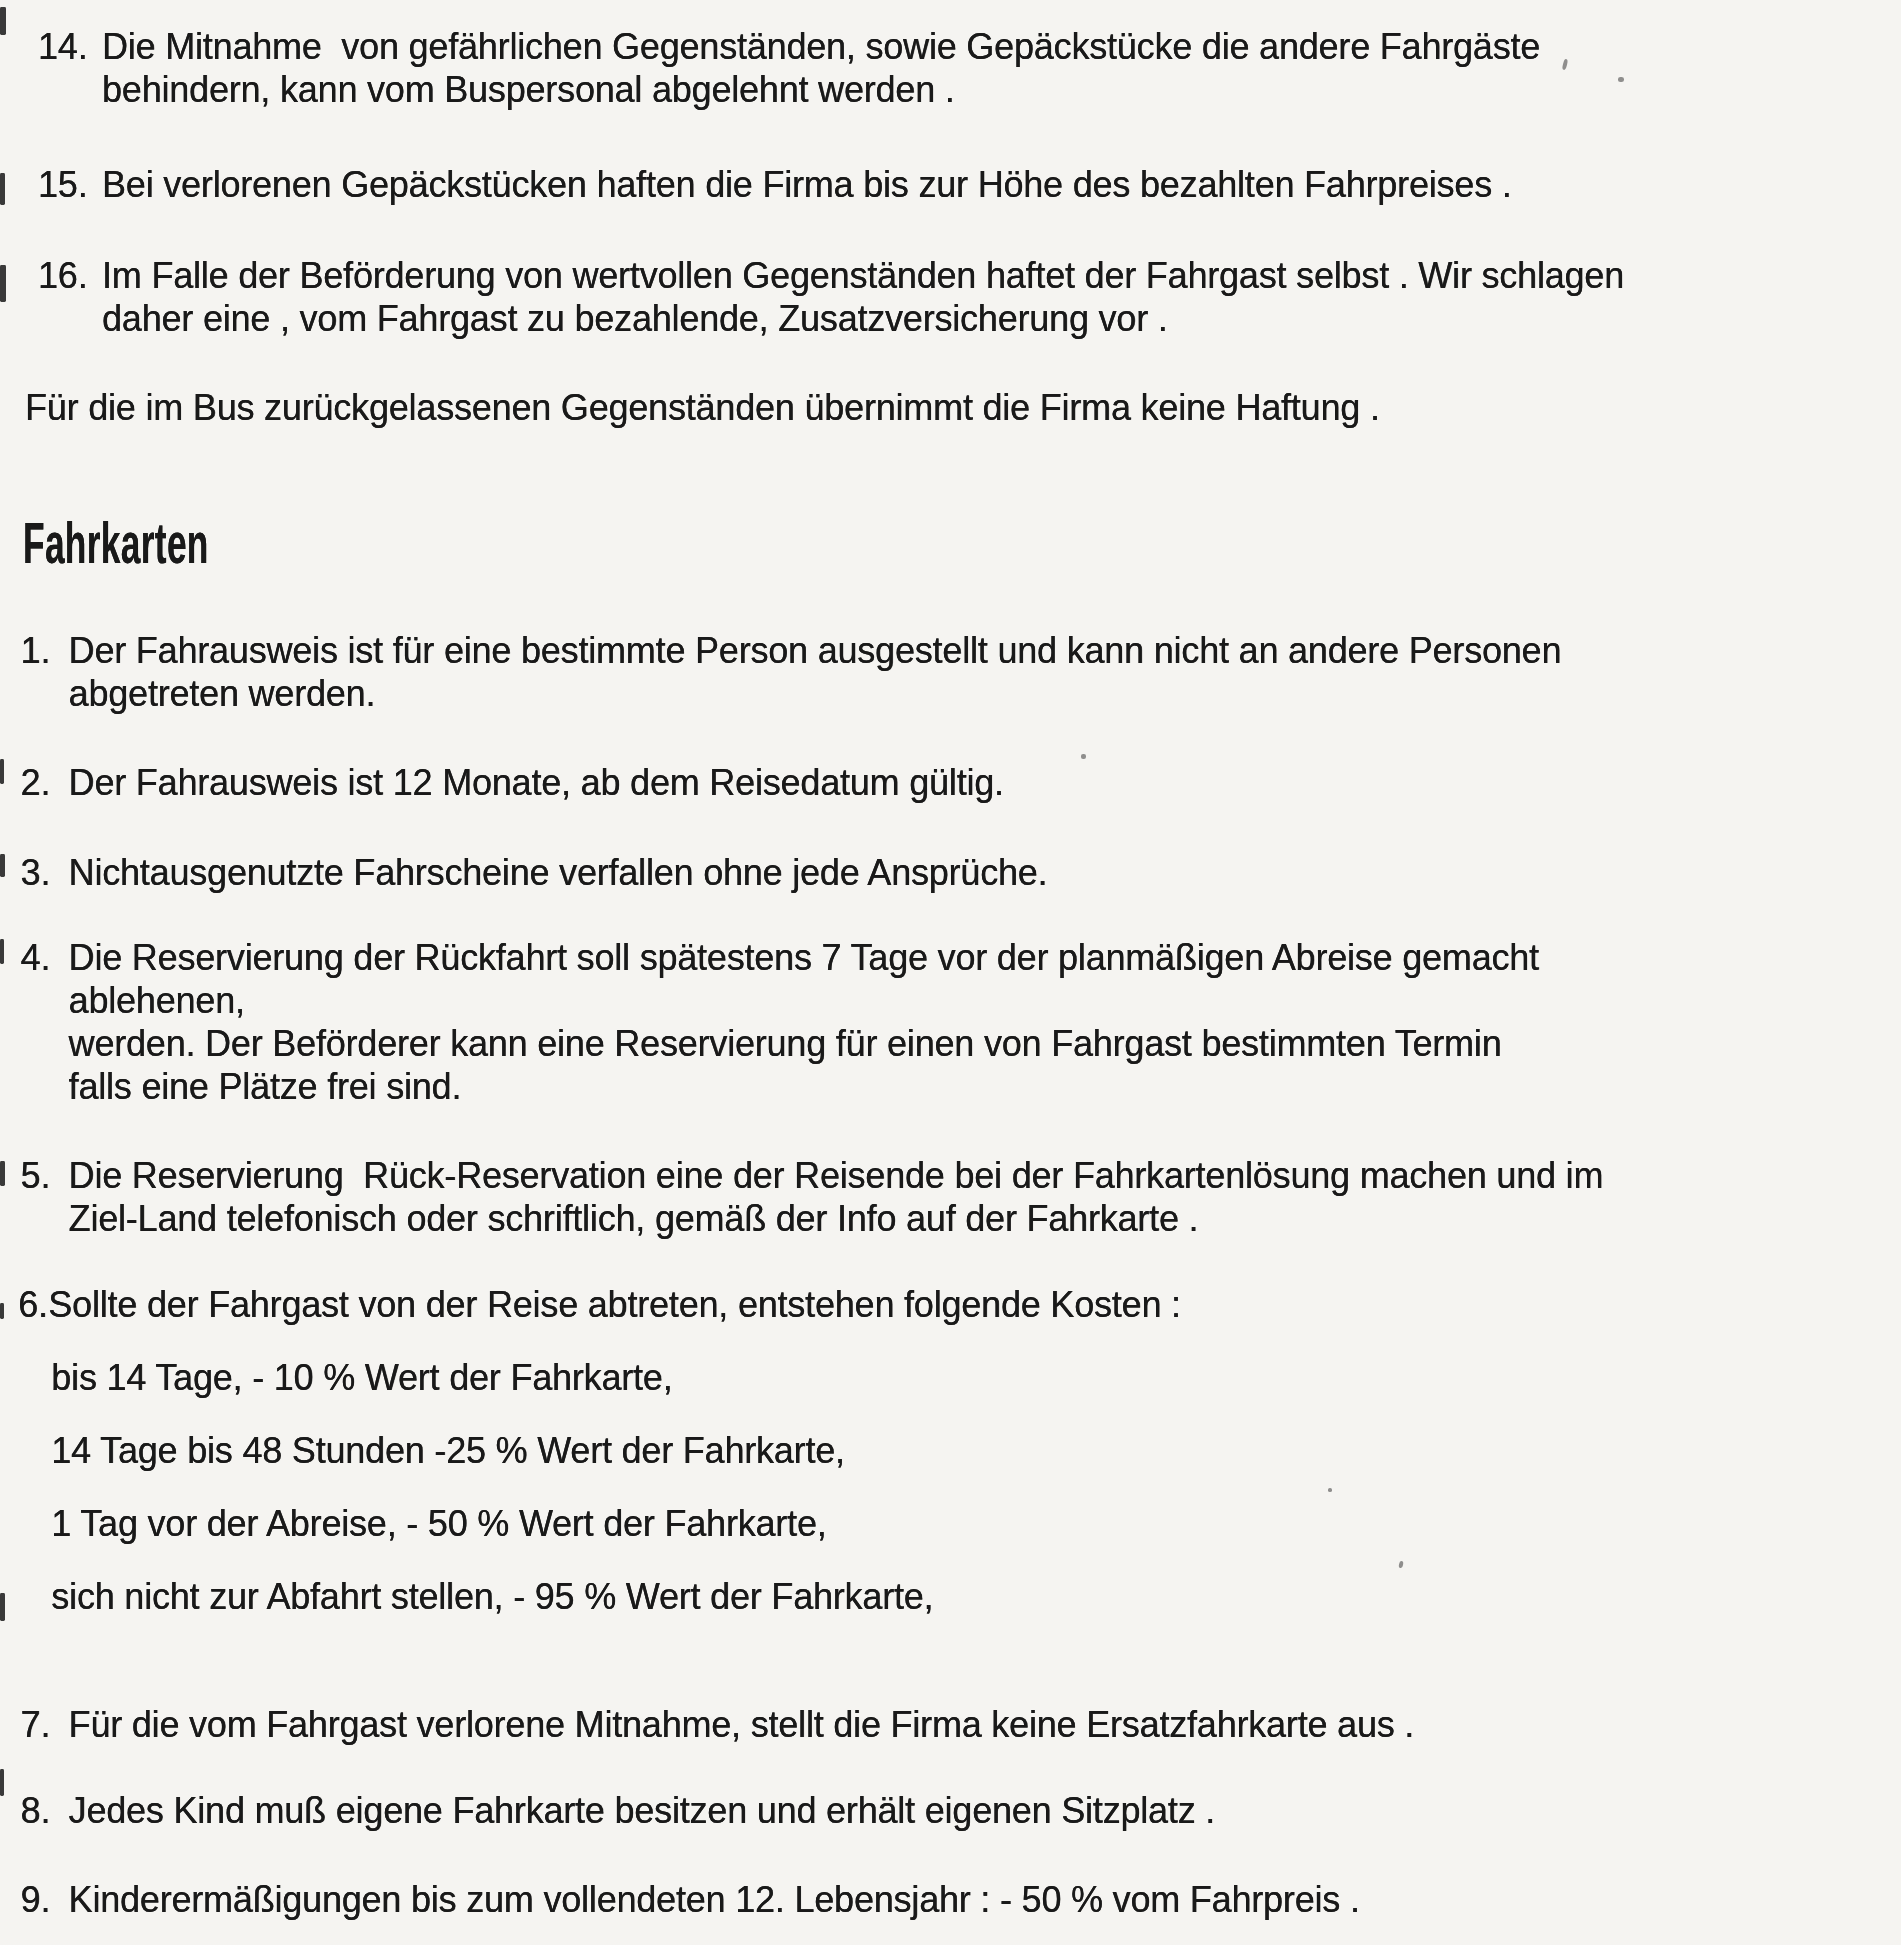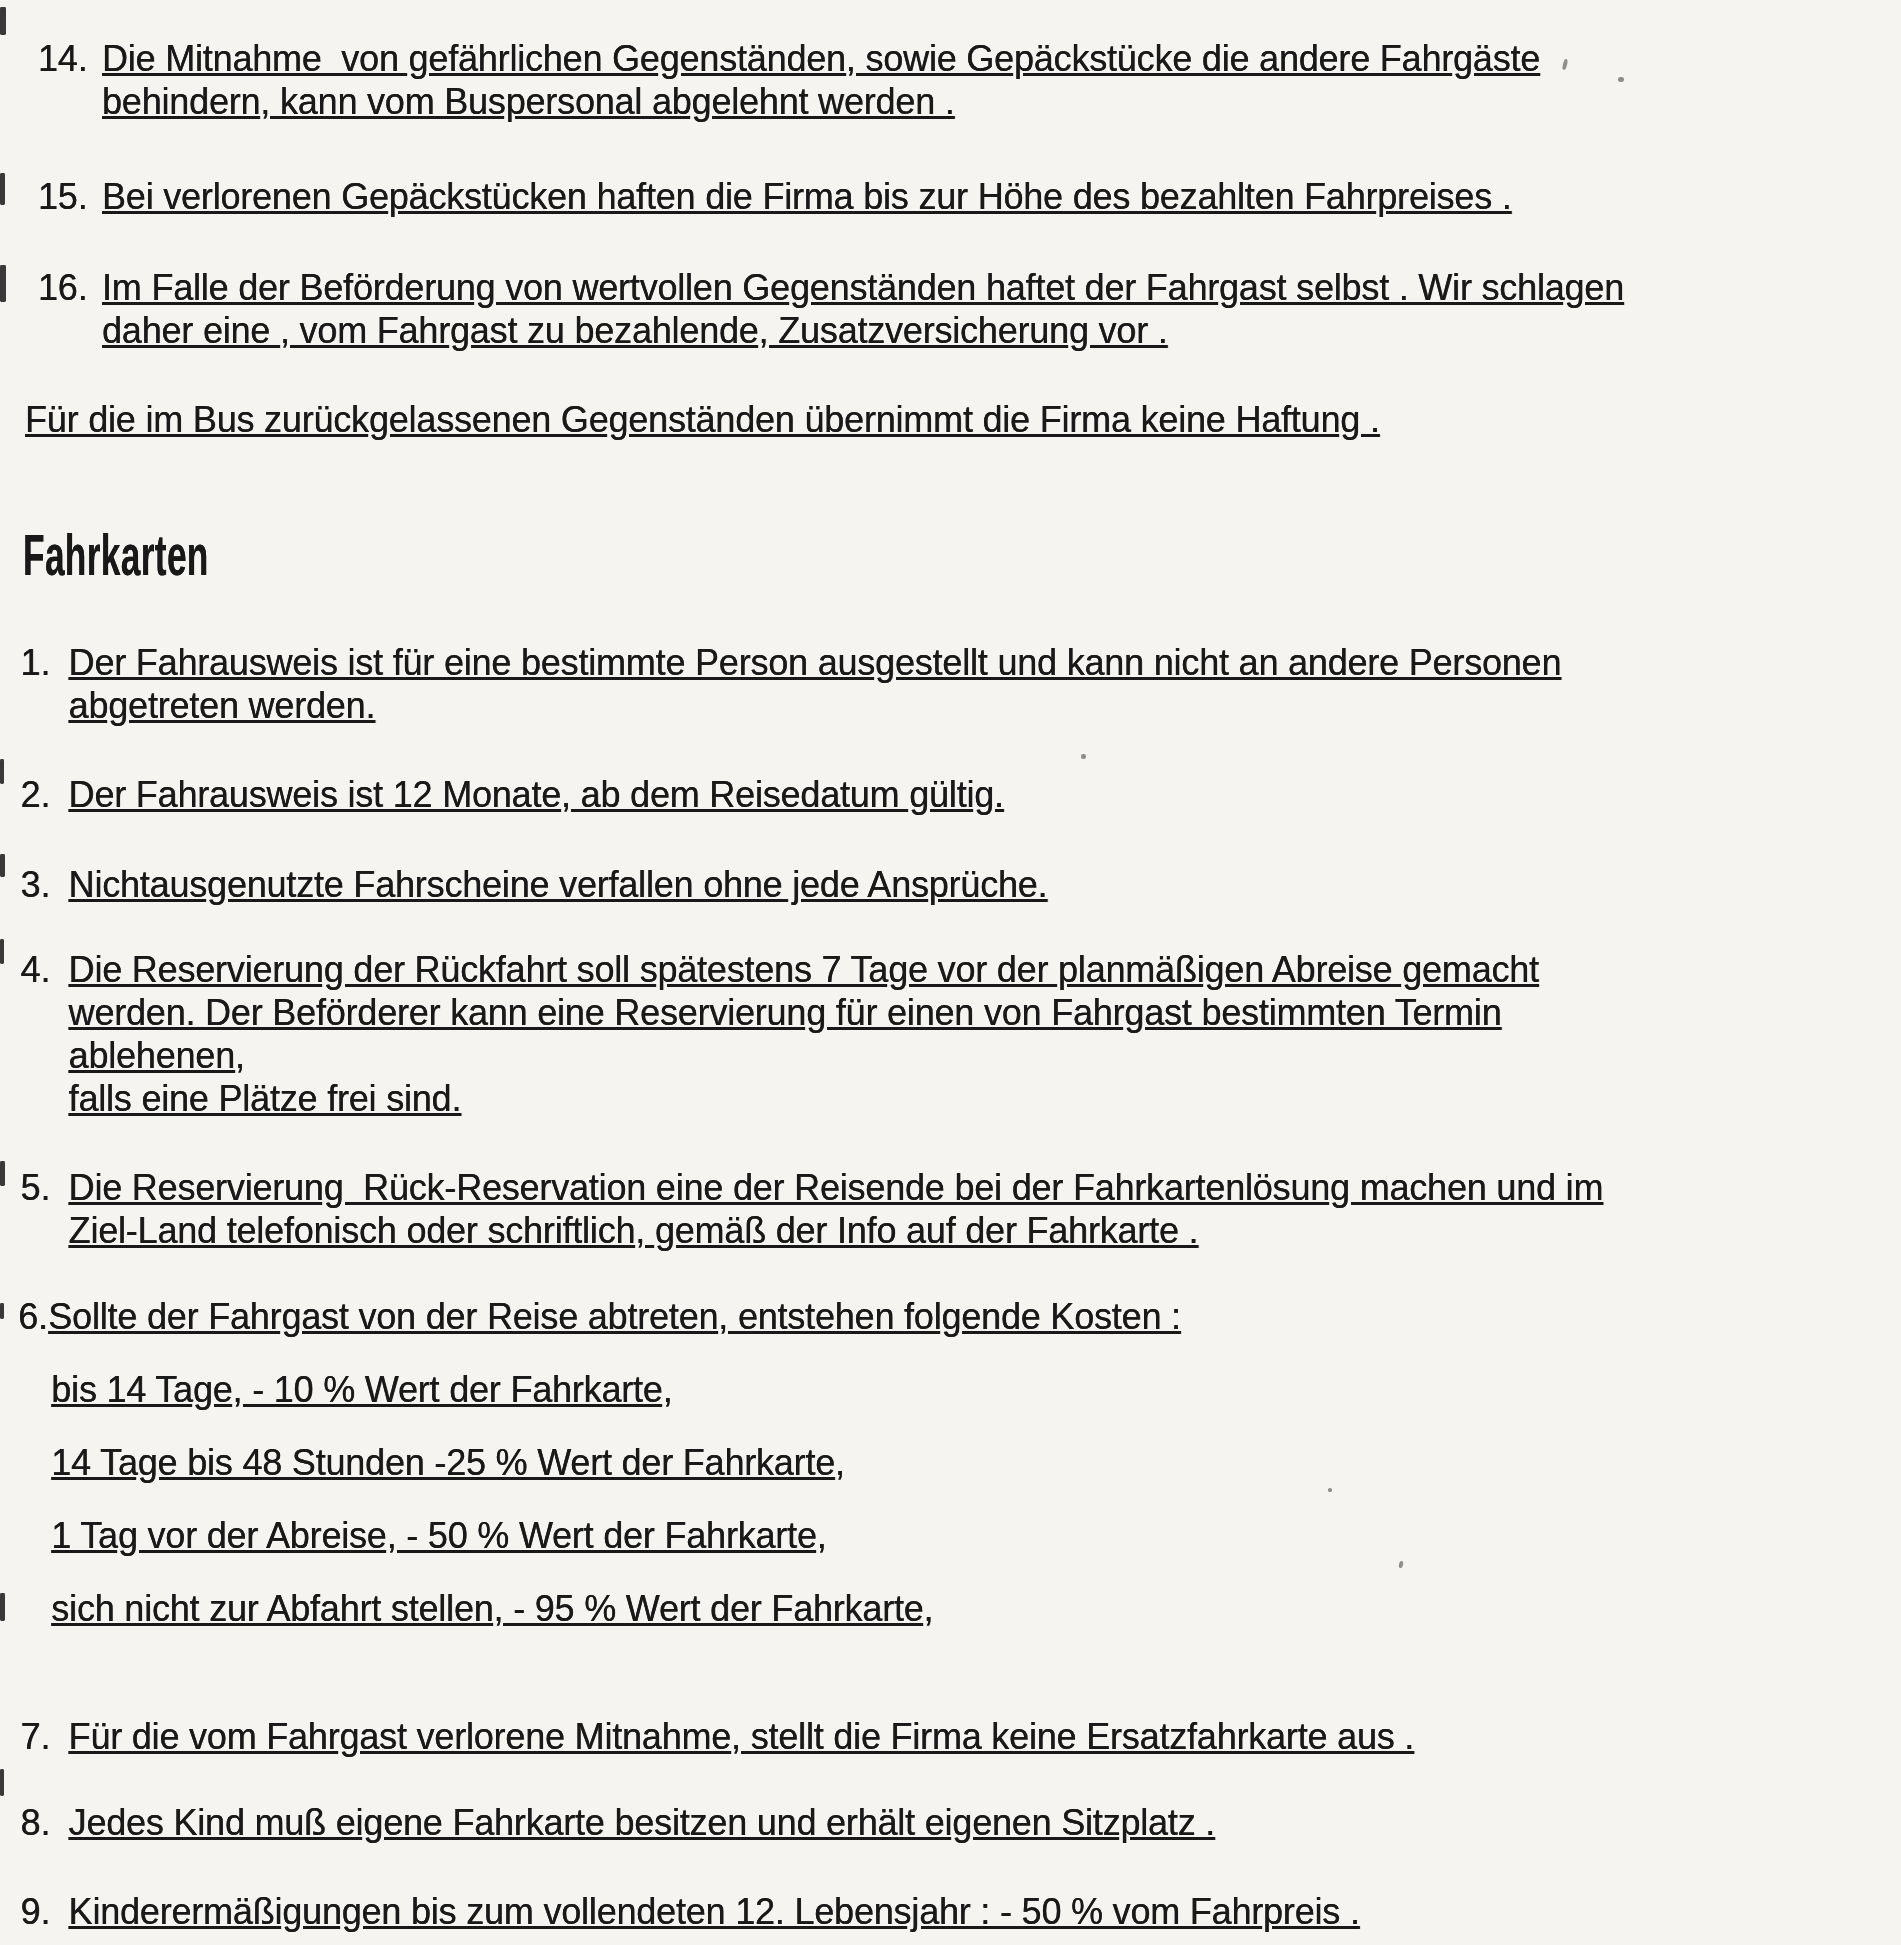--- a/index.html
+++ b/index.html
@@ -7,22 +7,21 @@
     width:1902px;height:1946px;
     background:#f5f4f1;
     color:#191919;
     font-family:"Liberation Sans","DejaVu Sans",sans-serif;
     overflow:hidden;
   }
   .page{
     position:relative;
     width:1568px;height:1946px;
     box-sizing:border-box;
-    padding-top:37px;
-    text-decoration:underline;
+    padding-top:25px;
   }
   .line{
     white-space:pre;
     font-size:36px;
     line-height:43px;
     letter-spacing:-0.2px;
     text-shadow:0 0 0.5px rgba(25,25,25,0.78), 0.3px 0 0 rgba(25,25,25,0.55);
   }
   .num{display:inline-block;}
   
@@ -102,22 +101,22 @@
   <div class="item std" style="margin-top:46px">
     <div class="line"><span class="num">2.</span><span>Der Fahrausweis ist 12 Monate, ab dem Reisedatum gültig.</span></div>
   </div>
 
   <div class="item std" style="margin-top:47px">
     <div class="line"><span class="num">3.</span><span>Nichtausgenutzte Fahrscheine verfallen ohne jede Ansprüche.</span></div>
   </div>
 
   <div class="item std" style="margin-top:42px">
     <div class="line"><span class="num">4.</span><span>Die Reservierung der Rückfahrt soll spätestens 7 Tage vor der planmäßigen Abreise gemacht</span></div>
+    <div class="line cont">ablehenen,</div>
     <div class="line cont">werden. Der Beförderer kann eine Reservierung für einen von Fahrgast bestimmten Termin</div>
-    <div class="line cont">ablehenen,</div>
     <div class="line cont">falls eine Plätze frei sind.</div>
   </div>
 
   <div class="item std" style="margin-top:46px">
     <div class="line"><span class="num">5.</span><span>Die Reservierung  Rück-Reservation eine der Reisende bei der Fahrkartenlösung machen und im</span></div>
     <div class="line cont">Ziel-Land telefonisch oder schriftlich, gemäß der Info auf der Fahrkarte .</div>
   </div>
 
   <div class="item six" style="margin-top:43px">
     <div class="line"><span class="num">6.</span><span>Sollte der Fahrgast von der Reise abtreten, entstehen folgende Kosten :</span></div>

